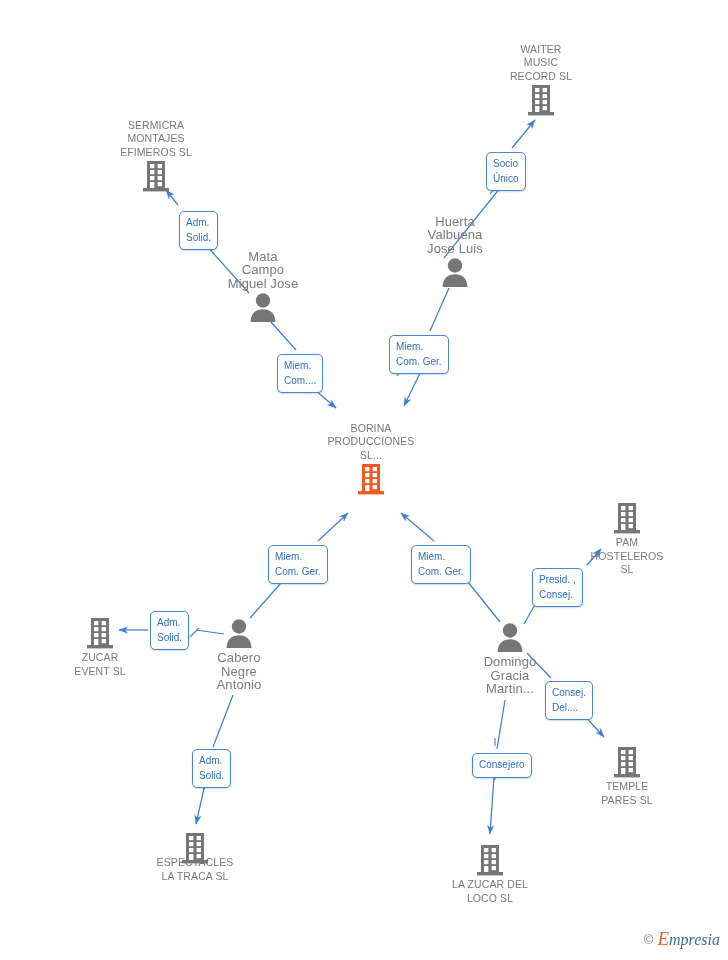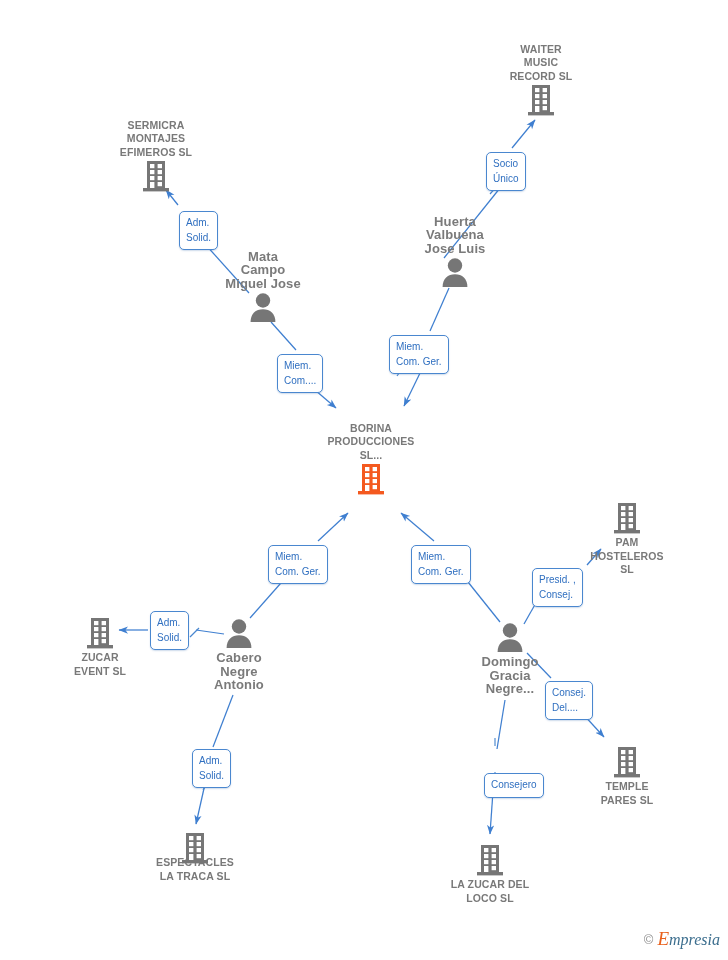--- a/index.html
+++ b/index.html
@@ -3,21 +3,21 @@
 <meta charset="utf-8">
 <style>
   html,body{margin:0;padding:0;background:#fff;}
   body{width:728px;height:960px;position:relative;overflow:hidden;
        font-family:"Liberation Sans","DejaVu Sans",sans-serif;}
   #graph{position:absolute;left:0;top:0;width:728px;height:960px;}
   svg.edges{position:absolute;left:0;top:0;width:728px;height:960px;pointer-events:none;}
 
   .node{position:absolute;text-align:center;width:0;height:0;}
   .node-inner{position:absolute;left:-70px;width:140px;display:flex;
-              flex-direction:column;align-items:center;font-weight:bold;}
+              flex-direction:column;align-items:center;}
   .node-inner.below{top:0;}
   .node-inner.above{bottom:0;justify-content:flex-end;}
 
   .nlabel{font-size:10.5px;line-height:13.5px;color:#777777;
           letter-spacing:.1px;white-space:pre-line;}
   .nlabel.company{color:#797979;}
   .nlabel.person{color:#7a7a7a;font-size:13px;}
 
   .ico{display:block;}
   .ico.building{width:30px;height:34px;}
@@ -241,21 +241,21 @@
           <svg class="ico person" viewBox="0 0 30 32" xmlns="http://www.w3.org/2000/svg">
             <circle cx="15" cy="9.5" r="7.2" fill="#767676"></circle>
             <path d="M2.6,31 C2.6,22.4 7.9,18.2 15,18.2 C22.1,18.2 27.4,22.4 27.4,31 Z" fill="#767676"></path>
           </svg>
         </div>
       </div>
       <div class="node" style="left: 510px; top: 637px;">
         <div class="node-inner below" style="top: 18px;">
           <div class="nlabel person">Domingo
 Gracia
-Negre...</div>
+Martin...</div>
         </div>
         <div style="position: absolute; left: -15px; top: -16px;">
           <svg class="ico person" viewBox="0 0 30 32" xmlns="http://www.w3.org/2000/svg">
             <circle cx="15" cy="9.5" r="7.2" fill="#767676"></circle>
             <path d="M2.6,31 C2.6,22.4 7.9,18.2 15,18.2 C22.1,18.2 27.4,22.4 27.4,31 Z" fill="#767676"></path>
           </svg>
         </div>
       </div>
       <div class="node" style="left: 627px; top: 762px;">
         <div class="node-inner below" style="top: 18px; align-items: center;">
@@ -333,20 +333,20 @@
       <div class="tag c" style="left: 411px; top: 545px;">Miem.
 Com. Ger.</div>
       <div class="tag c" style="left: 532px; top: 568px;">Presid. ,
 Consej.</div>
       <div class="tag c" style="left: 150px; top: 611px;">Adm.
 Solid.</div>
       <div class="tag c" style="left: 545px; top: 681px;">Consej.
 Del....</div>
       <div class="tag c" style="left: 192px; top: 749px;">Adm.
 Solid.</div>
-      <div class="tag c" style="left: 484px; top: 753px; margin-top: 20px;">Consejero</div>
+      <div class="tag c" style="left: 472px; top: 753px;">Consejero</div>
     </div>
 
   <div class="wm">
     <span class="cmark">©</span>
     <span class="etxt"><span class="e">E</span><span class="rest">mpresia</span></span>
   </div>
 </div>
 
 </body></html>

